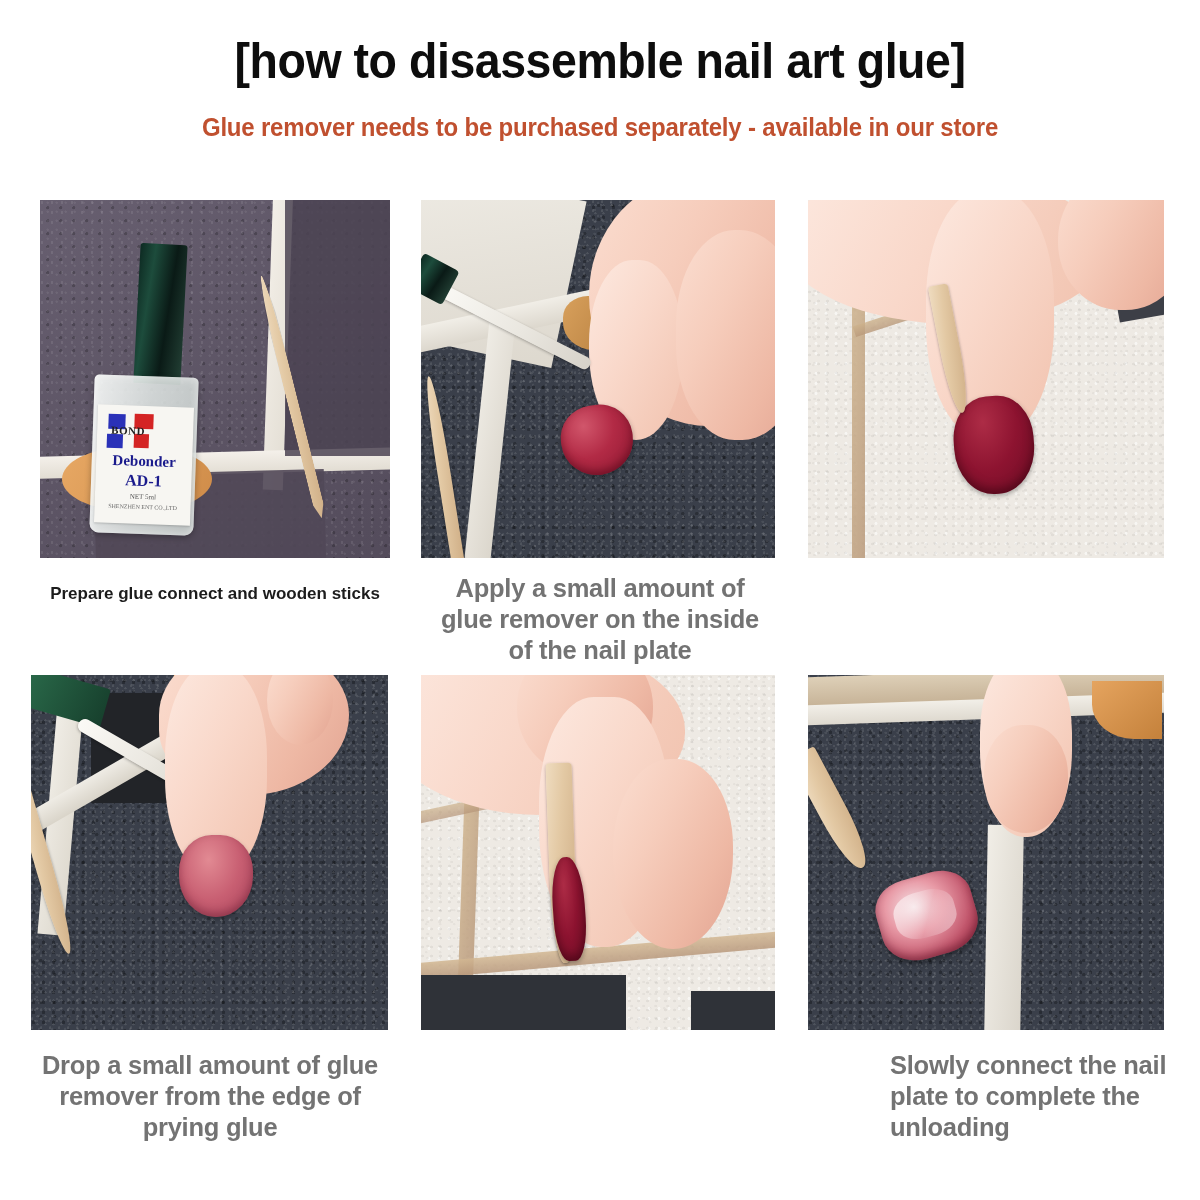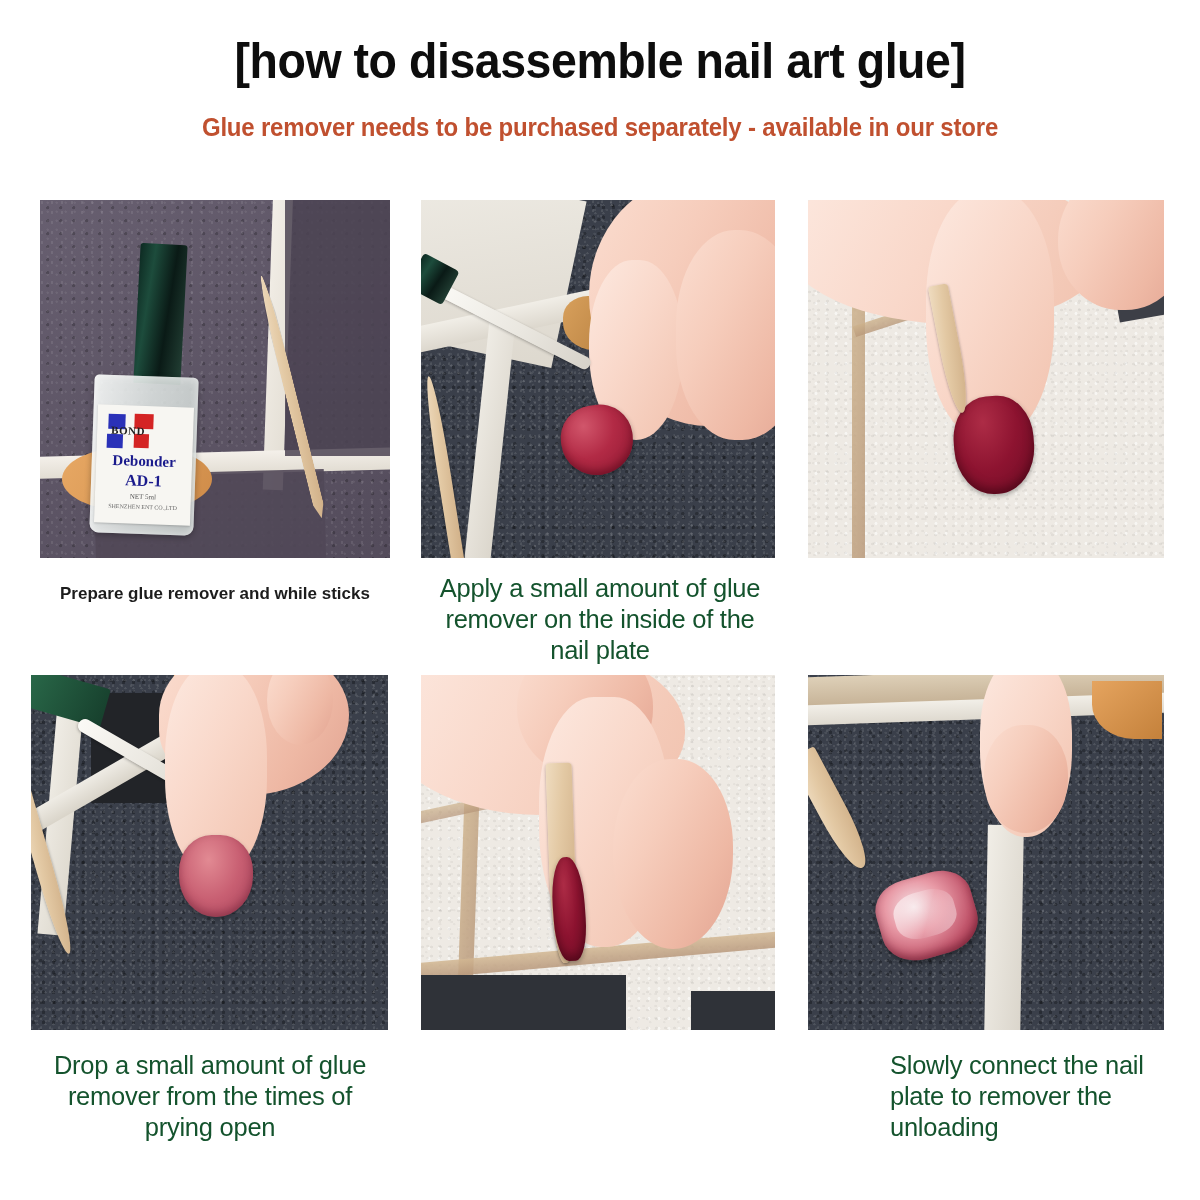--- a/index.html
+++ b/index.html
@@ -39,22 +39,22 @@
     transform-origin:center top;
     white-space:nowrap;
   }
 
   
   .panel { position:absolute; overflow:hidden; background:#ddd; }
   .photo { position:absolute; inset:0; overflow:hidden; }
 
   .cap {
     position:absolute;
-    font-weight:400;
-    color:#14532d;
+    font-weight:700;
+    color:#737373;
     line-height:1.22;
   }
   .cap.small { font-size:17px; font-weight:700; color:#1c1c1c; }
   .cap.big   { font-size:25.5px; letter-spacing:-0.25px; }
   .cap.ctr   { text-align:center; }
   .cap.lft   { text-align:left; }
 
   
 
   
@@ -182,21 +182,21 @@
         <div class="sq" style="left:10px; top:29px; width:16px; height:14px; background:#2a31b8;"></div>
         <div class="sq" style="left:37px; top:28px; width:15px; height:14px; background:#d42424;"></div>
         <div class="lbl-txt" style="top:19px; left:14px; width:80px; text-align:left; font-size:11px; font-weight:700; letter-spacing:.5px; color:#222;">BOND</div>
         <div class="lbl-txt" style="top:47px; font-size:15px; font-weight:700;">Debonder</div>
         <div class="lbl-txt" style="top:66px; font-size:16px; font-weight:700;">AD-1</div>
         <div class="lbl-txt" style="top:87px; font-size:7px; color:#555;">NET 5ml</div>
         <div class="lbl-txt" style="top:98px; font-size:6px; color:#666;">SHENZHEN ENT CO.,LTD</div>
       </div>
     </div>
   </div>
-  <div class="cap small ctr" style="left:40px; top:584px; width:350px;">Prepare glue remover and while sticks</div>
+  <div class="cap small ctr" style="left:40px; top:584px; width:350px;">Prepare glue connect and wooden sticks</div>
 
   <div class="panel" style="left:421px; top:200px; width:354px; height:358px;">
     <div class="photo">
       <div class="tex-dark"></div>
       <div class="stripe" style="left:-40px; top:-20px; width:190px; height:170px; background:linear-gradient(160deg,#efece5,#ddd8ce); transform:rotate(12deg);"></div>
       <div class="stripe" style="left:-30px; top:108px; width:230px; height:26px; background:linear-gradient(180deg,#f1eee7,#dcd7cd); transform:rotate(-12deg);"></div>
       <div class="stripe" style="left:56px; top:120px; width:26px; height:240px; background:linear-gradient(95deg,#efece5,#dbd6cc); transform:rotate(6deg);"></div>
       <div class="sq" style="left:142px; top:96px; width:62px; height:54px; background:linear-gradient(120deg,#d8a05c,#b57e3e); border-radius:40% 55% 45% 50%;"></div>
       <div class="stick-wood" style="left:16px; top:175px; width:13px; height:190px; transform:rotate(-9deg); border-radius:50% 50% 3px 3px;"></div>
 
@@ -242,21 +242,21 @@
       <div class="stick-white" style="left:38px; top:78px; width:150px; height:14px; transform:rotate(30deg); border-radius:7px;"></div>
       <div class="stick-wood" style="left:6px; top:112px; width:17px; height:170px; transform:rotate(-16deg); border-radius:3px 3px 50% 50%;"></div>
 
       <div class="skin" style="left:128px; top:-30px; width:190px; height:150px; border-radius:48% 48% 55% 45%;"></div>
       <div class="skin skin-l" style="left:134px; top:-10px; width:102px; height:210px; border-radius:44% 44% 46% 46%;"></div>
       <div class="skin" style="left:236px; top:-20px; width:66px; height:90px; border-radius:50%;"></div>
 
       <div class="nail-pink" style="left:148px; top:160px; width:74px; height:82px; border-radius:44% 44% 50% 50%;"></div>
     </div>
   </div>
-  <div class="cap big ctr" style="left:32px; top:1050px; width:356px;">Drop a small amount of glue remover from the times of prying open</div>
+  <div class="cap big ctr" style="left:32px; top:1050px; width:356px;">Drop a small amount of glue remover from the edge of prying glue</div>
 
   <div class="panel" style="left:421px; top:675px; width:354px; height:355px;">
     <div class="photo">
       <div class="tex-white"></div>
       <div class="stripe" style="left:40px; top:120px; width:15px; height:200px; background:linear-gradient(95deg,#cfb48e,#b7977a); opacity:.85; transform:rotate(2deg);"></div>
       <div class="stripe" style="left:-10px; top:272px; width:380px; height:16px; background:linear-gradient(180deg,#d2b792,#b8987b); opacity:.85; transform:rotate(-5deg);"></div>
       <div class="stripe" style="left:-20px; top:118px; width:210px; height:12px; background:linear-gradient(180deg,#cdb28c,#b59478); opacity:.7; transform:rotate(-12deg);"></div>
       <div class="stripe" style="left:-10px; top:300px; width:215px; height:70px; background:#2f3238;"></div>
       <div class="stripe" style="left:270px; top:316px; width:110px; height:54px; background:#2f3238;"></div>
 
@@ -285,15 +285,15 @@
       <div class="skin" style="left:176px; top:50px; width:84px; height:108px; border-radius:46% 46% 50% 50%;"></div>
 
       <div class="sq" style="left:70px; top:200px; width:98px; height:82px; border-radius:34% 34% 38% 38%; transform:rotate(-16deg);
                   background:radial-gradient(ellipse at 40% 35%, rgba(255,235,238,.95) 0%, #e89aa6 35%, #c2566c 68%, #96243e 100%);
                   box-shadow:inset 0 -4px 9px rgba(70,10,28,.45), 0 3px 7px rgba(0,0,0,.4);"></div>
       <div class="sq" style="left:86px; top:216px; width:62px; height:46px; border-radius:40%; transform:rotate(-16deg);
                   background:linear-gradient(120deg, rgba(255,255,255,.85), rgba(255,255,255,.1) 55%, rgba(255,255,255,.6));
                   opacity:.8;"></div>
     </div>
   </div>
-  <div class="cap big lft" style="left:890px; top:1050px; width:290px;">Slowly connect the nail plate to remover the unloading</div>
+  <div class="cap big lft" style="left:890px; top:1050px; width:290px;">Slowly connect the nail plate to complete the unloading</div>
 
 </div>
 
 </body></html>

